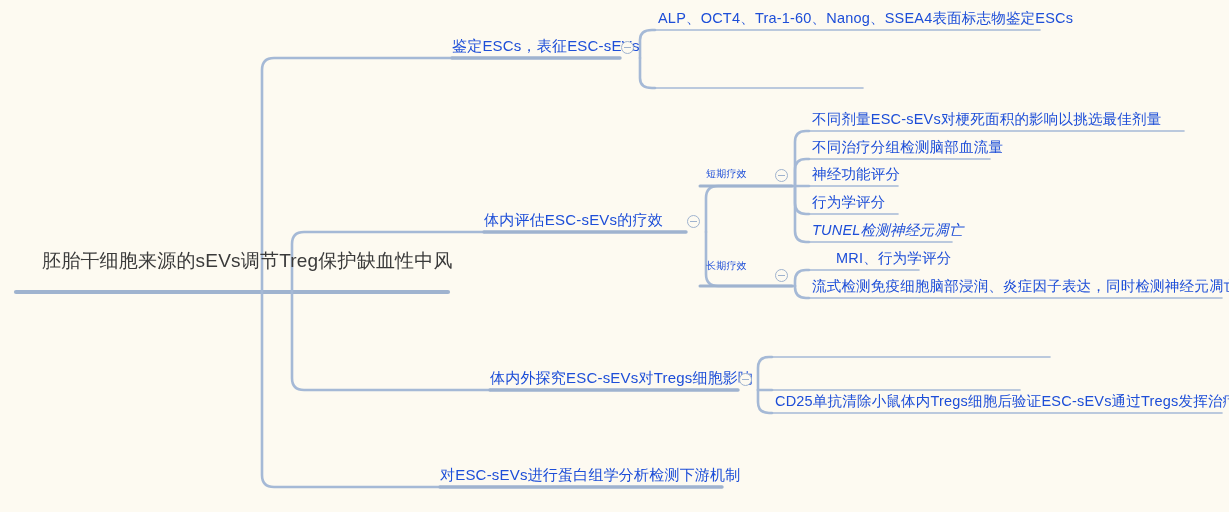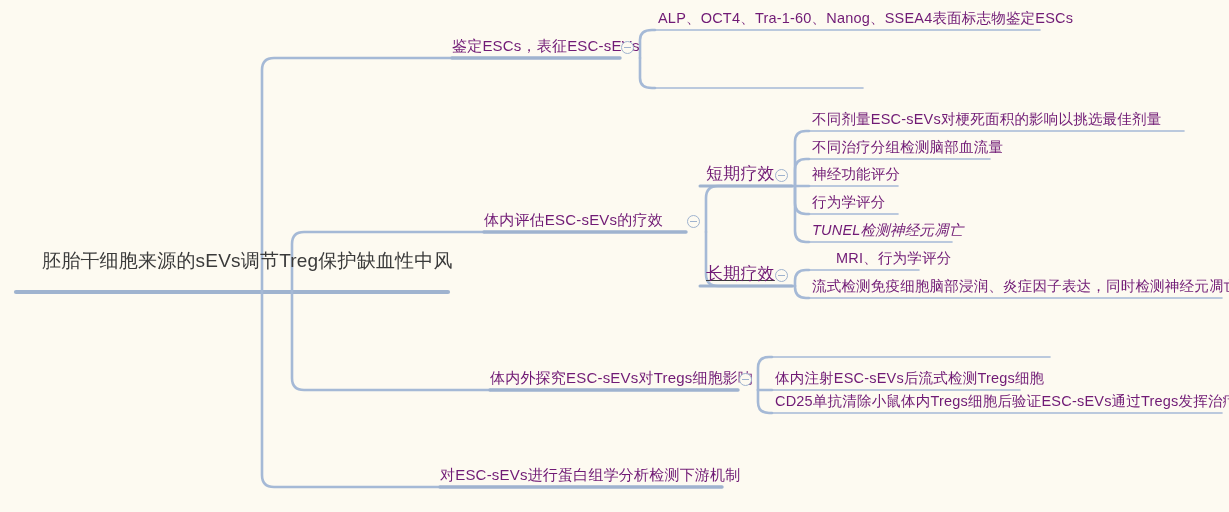--- a/index.html
+++ b/index.html
@@ -11,32 +11,32 @@
     position:relative;
   }
   #canvas{position:absolute;left:0;top:0;width:1229px;height:512px;}
   svg.links{position:absolute;left:0;top:0;width:1229px;height:512px;pointer-events:none;}
 
   .node{position:absolute;white-space:nowrap;}
   .node .txt{
     display:block;
     font-size:15px;
     line-height:20px;
-    color:#701a75;
+    color:#1d4ed8;
     padding:0 6px 2px 6px;
     letter-spacing:0.2px;
   }
   .root .txt{
     font-size:19px;
     line-height:26px;
     color:#3a3a3a;
     padding:0 10px 4px 10px;
   }
   .lvl1 .txt{font-size:15px;}
-  .lvl2 .txt{font-size:17px;}
+  .lvl2 .txt{font-size:10px;}
   .leaf .txt{font-size:14.5px;}
   .multiline .txt{white-space:pre-line;line-height:21px;}
 
   .toggle{
     position:absolute;
     width:13px;height:13px;
     border:1px solid #9fb3cf;
     border-radius:50%;
     background:#fdfaf1;
     box-sizing:border-box;
@@ -139,40 +139,37 @@
   <div class="node leaf" style="left:806px;top:164px;text-align:center;">
     <span class="txt">神经功能评分</span>
   </div>
   <div class="node leaf" style="left:806px;top:192px;">
     <span class="txt">行为学评分</span>
   </div>
   <div class="node leaf" style="left:806px;top:220px;font-style:italic;">
     <span class="txt">TUNEL检测神经元凋亡</span>
   </div>
 
-  <div class="node lvl2" style="left:700px;top:264px;text-decoration:underline;">
+  <div class="node lvl2" style="left:700px;top:256px;">
     <span class="txt">长期疗效</span>
   </div>
   <div class="toggle" style="left:775px;top:269px;"></div>
 
   <div class="node leaf" style="left:830px;top:248px;">
     <span class="txt">MRI、行为学评分</span>
   </div>
   <div class="node leaf" style="left:806px;top:276px;">
     <span class="txt">流式检测免疫细胞脑部浸润、炎症因子表达，同时检测神经元凋亡</span>
   </div>
 
   <div class="node lvl1" style="left:484px;top:368px;">
     <span class="txt">体内外探究ESC-sEVs对Tregs细胞影响</span>
   </div>
   <div class="toggle" style="left:739px;top:373px;"></div>
 
-  <div class="node leaf" style="left:769px;top:368px;">
-    <span class="txt">体内注射ESC-sEVs后流式检测Tregs细胞</span>
-  </div>
   <div class="node leaf" style="left:769px;top:391px;">
     <span class="txt">CD25单抗清除小鼠体内Tregs细胞后验证ESC-sEVs通过Tregs发挥治疗作用</span>
   </div>
 
   <div class="node lvl1" style="left:434px;top:465px;">
     <span class="txt">对ESC-sEVs进行蛋白组学分析检测下游机制</span>
   </div>
 
 </div>
 

